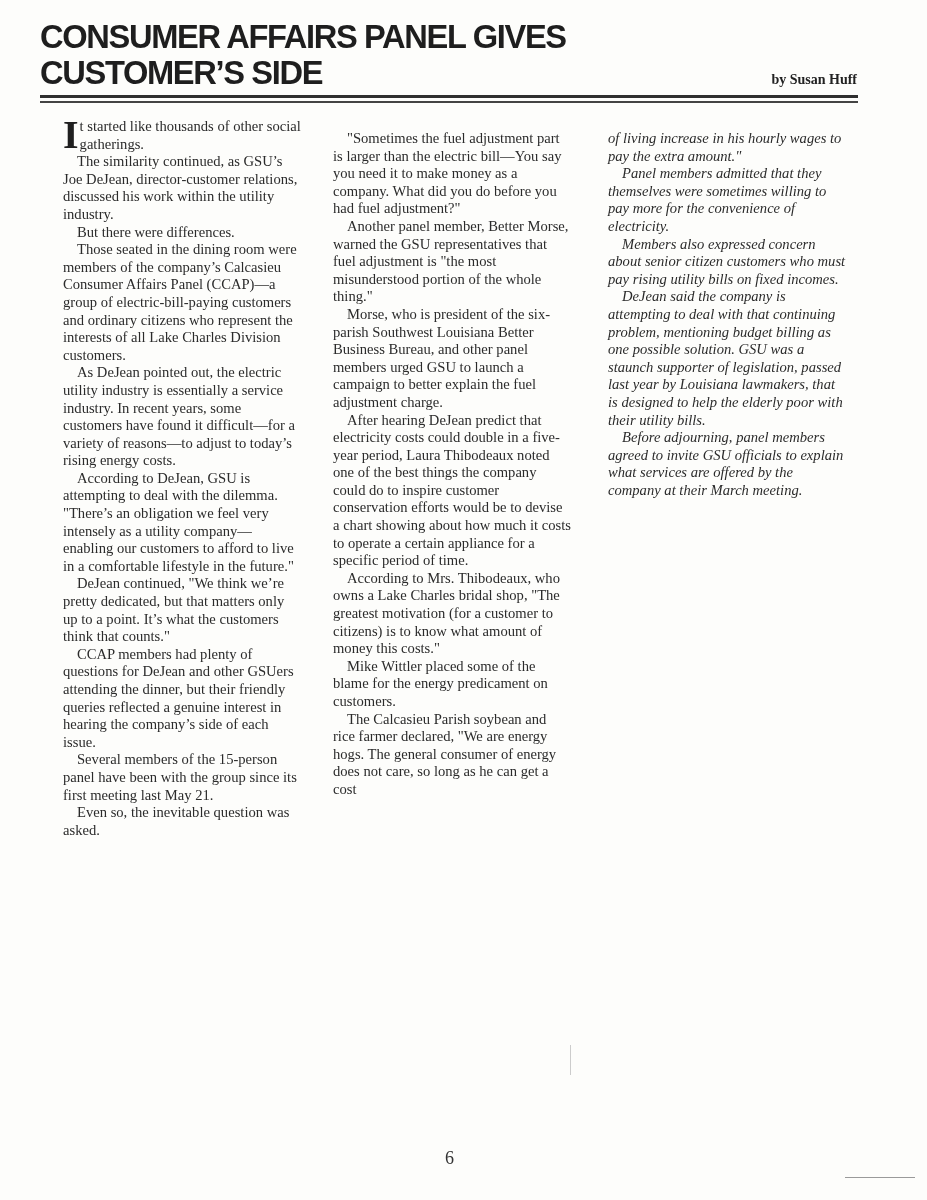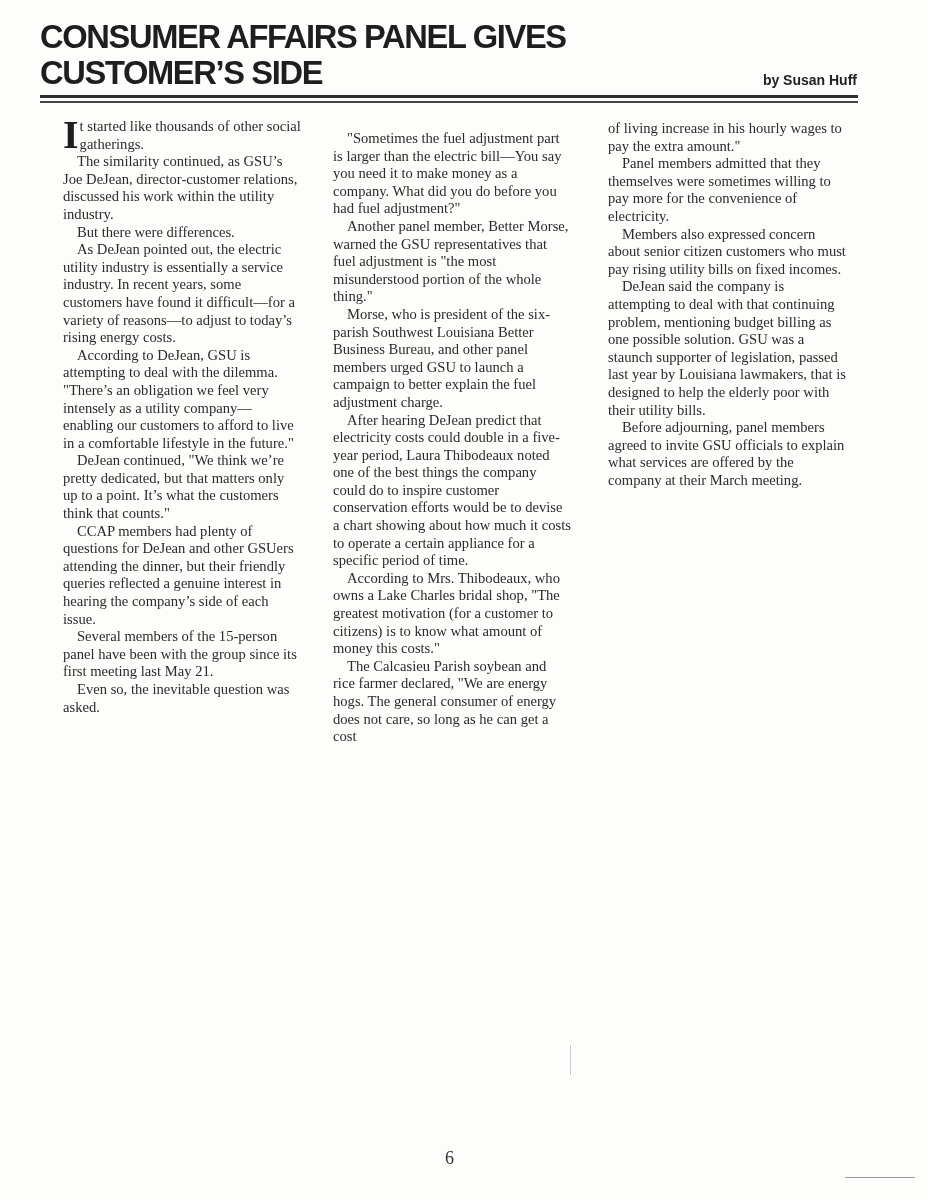--- a/index.html
+++ b/index.html
@@ -8,32 +8,32 @@
     font-family: "DejaVu Serif", "Liberation Serif", serif; color: #2a2a2a;
   }
   .headline {
     position: absolute; left: 40px; top: 18px; margin: 0;
     font-family: "Liberation Sans", "DejaVu Sans", sans-serif; font-weight: 700;
     font-size: 34px; line-height: 36px; letter-spacing: -1.4px; color: #1e1e1e;
     transform: scaleX(0.96); transform-origin: left top;
   }
   .byline {
     position: absolute; right: 70px; top: 72px;
-    font-family: Liberation Sans, sans-serif; font-weight: 700; font-size: 14px; color: #222;
+    font-family: Liberation Serif, serif; font-weight: 700; font-size: 14px; color: #222;
   }
   .rule { position: absolute; left: 40px; width: 818px; background: #2f2f2f; }
   .rule.r1 { top: 95px; height: 3px; }
   .rule.r2 { top: 101px; height: 1.5px; background: #444; }
   .col {
     position: absolute; top: 118px; width: 238px;
     font-family: "Liberation Serif", serif; font-size: 14.6px; line-height: 17.6px; color: #2b2b2b;
   }
   .col.c1 { left: 63px; }
   .col.c2 { left: 333px; top: 130px; }
-  .col.c3 { left: 608px; top: 120px; }
+  .col.c3 { left: 608px; top: 130px; font-style: italic; }
   .col p { margin: 0; text-indent: 14px; }
   .col p.noindent { text-indent: 0; }
   .dropcap {
     float: left; font-size: 40px; line-height: 30px; font-weight: 700;
     margin: 2px 1px 0 0; color: #1f1f1f; font-family: "Liberation Serif", serif;
   }
   .page-number {
     position: absolute; left: 445px; top: 1148px;
     font-family: "Liberation Serif", serif; font-size: 18px; color: #333;
   }
@@ -48,34 +48,36 @@
   <span>CUSTOMER’S SIDE</span>
 </h1>
 <div class="byline">by Susan Huff</div>
 <div class="rule r1"></div>
 <div class="rule r2"></div>
 
 <div class="col c1">
   <p class="noindent"><span class="dropcap">I</span><span>t started like thousands of other social gatherings.</span></p>
   <p>The similarity continued, as GSU’s Joe DeJean, director-customer relations, discussed his work within the utility industry.</p>
   <p>But there were differences.</p>
+  <p>Those seated in the dining room were members of the company’s Calcasieu Consumer Affairs Panel (CCAP)—a group of electric-bill-paying customers and ordinary citizens who represent the interests of all Lake Charles Division customers.</p>
   <p>As DeJean pointed out, the electric utility industry is essentially a service industry. In recent years, some customers have found it difficult—for a variety of reasons—to adjust to today’s rising energy costs.</p>
   <p>According to DeJean, GSU is attempting to deal with the dilemma. "There’s an obligation we feel very intensely as a utility company—enabling our customers to afford to live in a comfortable lifestyle in the future."</p>
   <p>DeJean continued, "We think we’re pretty dedicated, but that matters only up to a point. It’s what the customers think that counts."</p>
   <p>CCAP members had plenty of questions for DeJean and other GSUers attending the dinner, but their friendly queries reflected a genuine interest in hearing the company’s side of each issue.</p>
   <p>Several members of the 15-person panel have been with the group since its first meeting last May 21.</p>
   <p>Even so, the inevitable question was asked.</p>
 </div>
 
 <div class="col c2">
   <p>"Sometimes the fuel adjustment part is larger than the electric bill—You say you need it to make money as a company. What did you do before you had fuel adjustment?"</p>
   <p>Another panel member, Better Morse, warned the GSU representatives that fuel adjustment is "the most misunderstood portion of the whole thing."</p>
   <p>Morse, who is president of the six-parish Southwest Louisiana Better Business Bureau, and other panel members urged GSU to launch a campaign to better explain the fuel adjustment charge.</p>
   <p>After hearing DeJean predict that electricity costs could double in a five-year period, Laura Thibodeaux noted one of the best things the company could do to inspire customer conservation efforts would be to devise a chart showing about how much it costs to operate a certain appliance for a specific period of time.</p>
   <p>According to Mrs. Thibodeaux, who owns a Lake Charles bridal shop, "The greatest motivation (for a customer to citizens) is to know what amount of money this costs."</p>
+  <p>Mike Wittler placed some of the blame for the energy predicament on customers.</p>
   <p>The Calcasieu Parish soybean and rice farmer declared, "We are energy hogs. The general consumer of energy does not care, so long as he can get a cost</p>
 </div>
 
 <div class="col c3">
   <p class="noindent">of living increase in his hourly wages to pay the extra amount."</p>
   <p>Panel members admitted that they themselves were sometimes willing to pay more for the convenience of electricity.</p>
   <p>Members also expressed concern about senior citizen customers who must pay rising utility bills on fixed incomes.</p>
   <p>DeJean said the company is attempting to deal with that continuing problem, mentioning budget billing as one possible solution. GSU was a staunch supporter of legislation, passed last year by Louisiana lawmakers, that is designed to help the elderly poor with their utility bills.</p>
   <p>Before adjourning, panel members agreed to invite GSU officials to explain what services are offered by the company at their March meeting.</p>
 </div>

